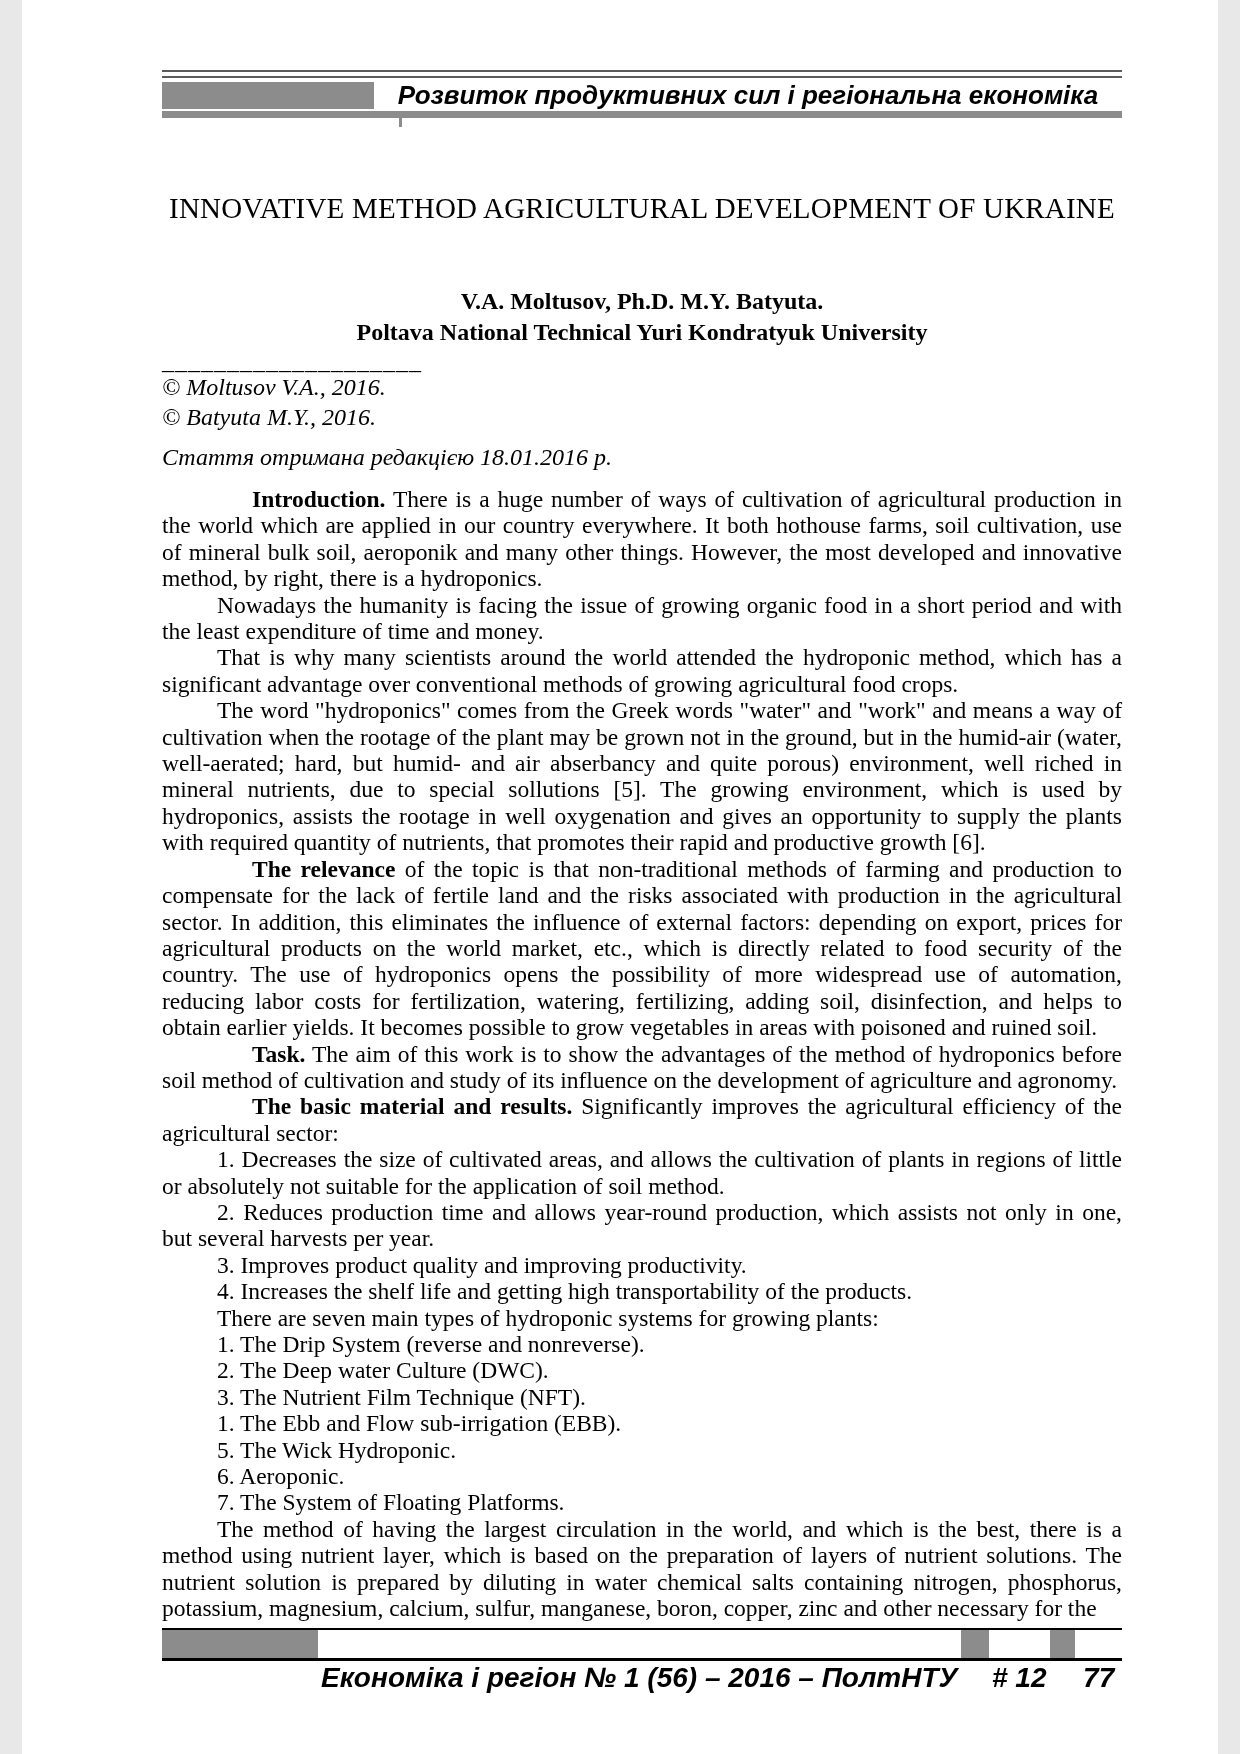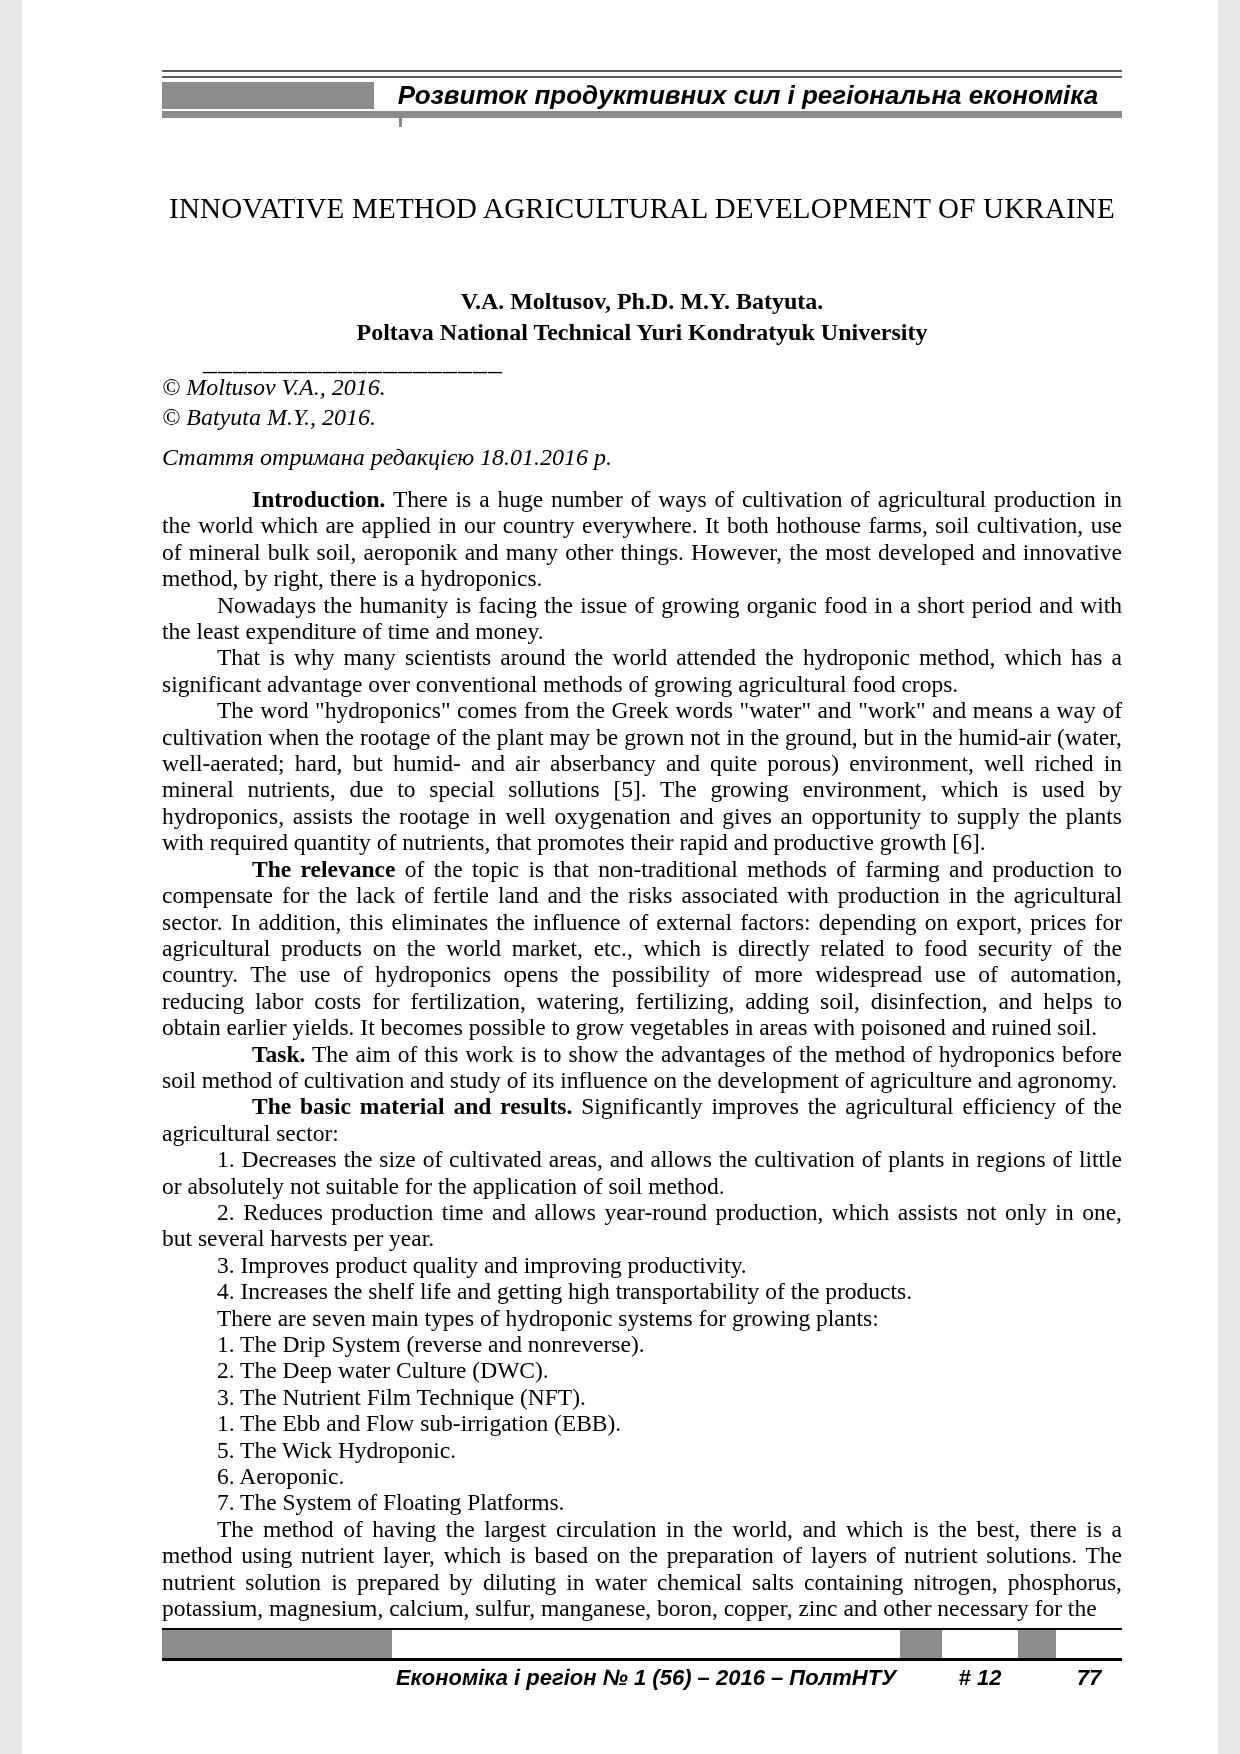--- a/index.html
+++ b/index.html
@@ -35,21 +35,21 @@
 
   
   .udc { top:126px; font-size:25px; }
   .article-title {
     top:188px; text-align:center;
     font-weight:normal; font-size:29px; line-height:41px;
     letter-spacing:0.2px;
   }
   .authors-block { top:286px; text-align:center; font-weight:bold; font-size:24px; line-height:31px; }
   .copyright-block { top:350px; font-size:24px; line-height:30px; }
-  .copyright-divider { font-size:28px; line-height:22px; letter-spacing:1px;margin-left:41px; }
+  .copyright-divider { font-size:24px; line-height:22px; letter-spacing:1px; }
   .copyright-line { font-style:italic; }
   .received-note { top:444px; font-style:italic; font-size:24px;font-family:Liberation Serif, serif; }
 
   
   .body-text { top:486px; font-size:23.5px; line-height:26.4px; text-align:justify; }
   .body-text p { margin:0; text-indent:55px; }
   .body-text b { font-weight:bold;margin-left:35px; }
 
   
   .runfoot {
@@ -60,21 +60,21 @@
   .runfoot-row { display:flex; height:28px; align-items:stretch; }
   .rf-gray { background:#8c8c8c; }
   .rf-g1 { width:230px; }
   .rf-g2 { width:42px; }
   .rf-g3 { width:38px; }
   .rf-white {
     background:#3b82f6;
     border-left:3px solid #000; border-right:3px solid #000;
     display:flex; align-items:center; justify-content:center;
     font-family:"Liberation Sans", sans-serif;
-    font-weight:bold; font-style:italic; font-size:22px;
+    font-weight:bold; font-style:italic; font-size:28px;
     white-space:nowrap;
     margin-top:48px;
   }
   .rf-journal { flex:1; }
   .rf-issue { width:70px; }
   .rf-pageno { width:60px; }
 </style>
 </head>
 <body>
 

